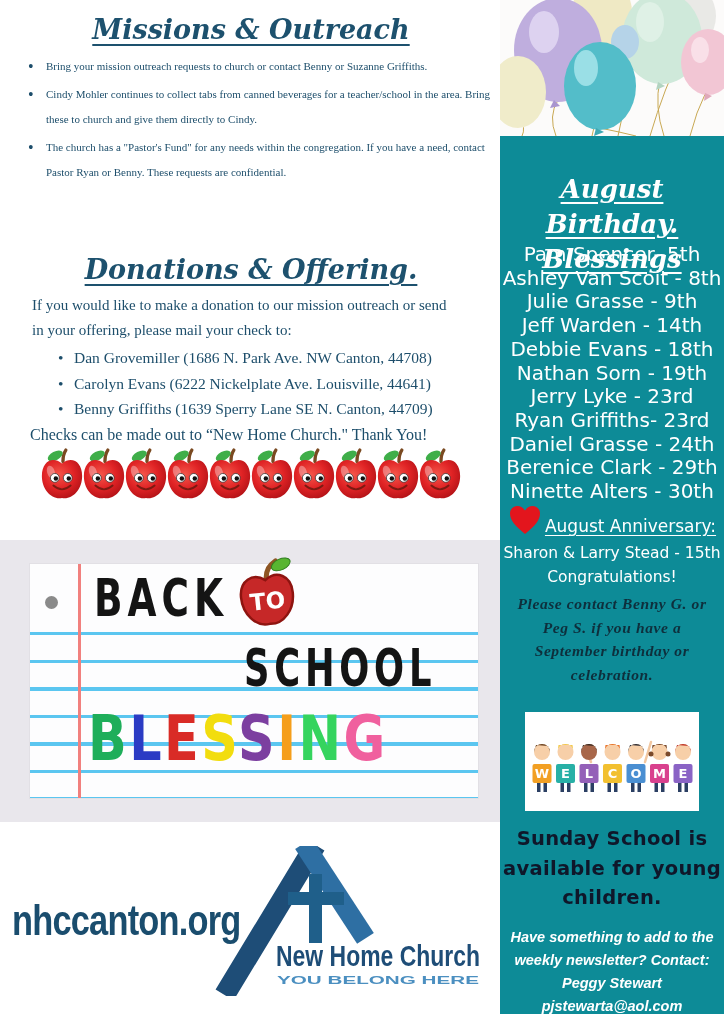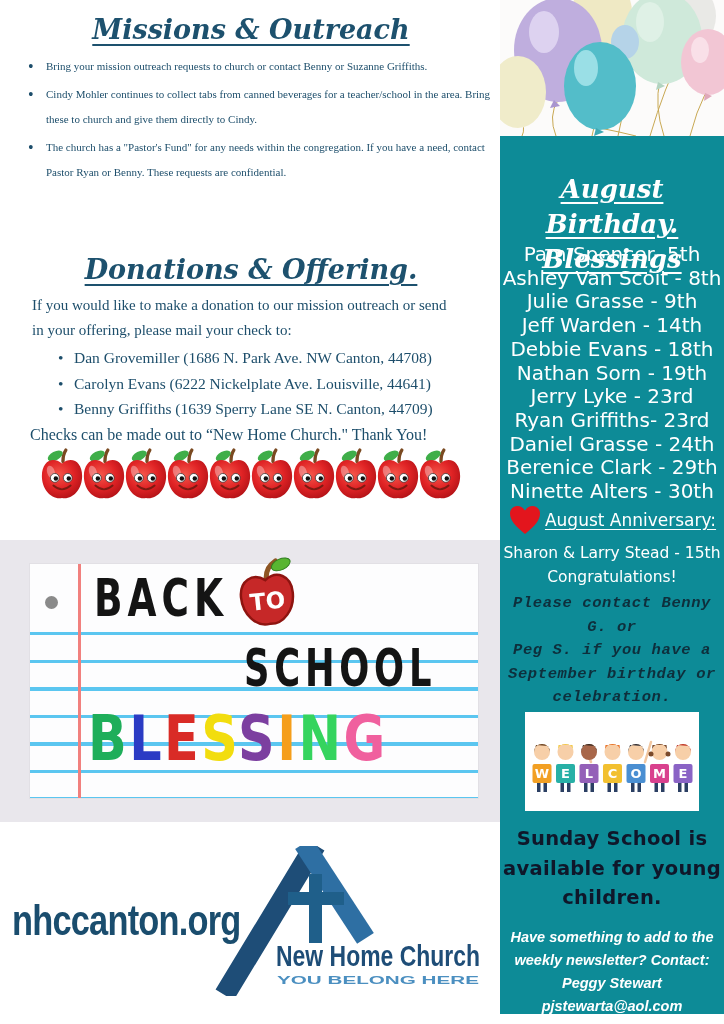--- a/index.html
+++ b/index.html
@@ -61,28 +61,28 @@
   
   .sidebar { left:500px; top:0; width:224px; height:1014px; background:#0d8b97; }
   .sidebar .abs { left:0; width:224px; text-align:center; }
   .balloons { top:0; height:136px; }
   .bd-title { top:150px; font-family:"DejaVu Serif", serif; font-style:italic;
     font-weight:600; font-size:26px; line-height:35px; color:#ffffff; }
   .bd-title div { text-decoration:underline; text-decoration-thickness:1.5px;
     text-underline-offset:4px; }
   .bd-list { top:243px; font-family:"DejaVu Sans", sans-serif; font-size:20px;
     line-height:23.7px; color:#ffffff; }
-  .anniv-row { top:504px; display:flex; align-items:center; justify-content:center; }
+  .anniv-row { top:504px; display:flex; align-items:flex-end; justify-content:center; }
   .anniv-row svg { width:34px; height:32px; margin-right:3px; flex:0 0 auto; }
   .anniv-title { font-family:"DejaVu Sans", sans-serif; font-size:17px; color:#fff;
     text-decoration:underline; text-underline-offset:3px; white-space:nowrap; }
   .anniv-line { font-family:"DejaVu Sans", sans-serif; font-size:15.5px;
     color:#fff; line-height:22px; }
   .anniv-l1 { top:542px; } .anniv-l2 { top:566px; }
-  .note { top:592px; font-family:Liberation Mono, monospace; font-style:italic;
+  .note { top:592px; font-family:Liberation Serif, serif; font-style:italic;
     font-weight:bold; font-size:15.5px; letter-spacing:0.6px; line-height:23.5px;
     color:#0e2f3c; }
   .welcome { top:712px; left:25px !important; width:174px !important; height:99px; }
   .sunday { top:824px; font-family:"DejaVu Sans", sans-serif; font-weight:700;
     font-size:19.5px; line-height:29.5px; letter-spacing:0.3px; color:#0f172a; }
   .contact { top:926px; font-family:"Liberation Sans", sans-serif; font-style:italic;
     font-weight:bold; font-size:14.5px; line-height:23px; color:#ffffff; }
   .w0{fill:#f2a024}.w1{fill:#28b0a6}.w2{fill:#9460b8}.w3{fill:#f2c030}
   .w4{fill:#4a8fd2}.w5{fill:#d9418e}.w6{fill:#8a63c5}
 </style>

